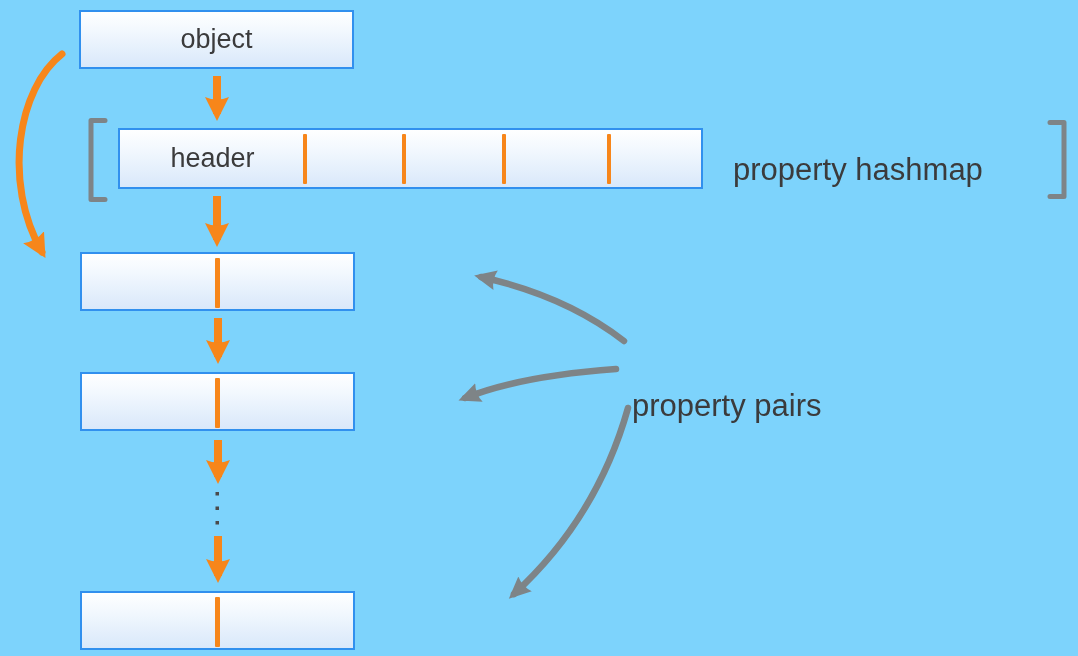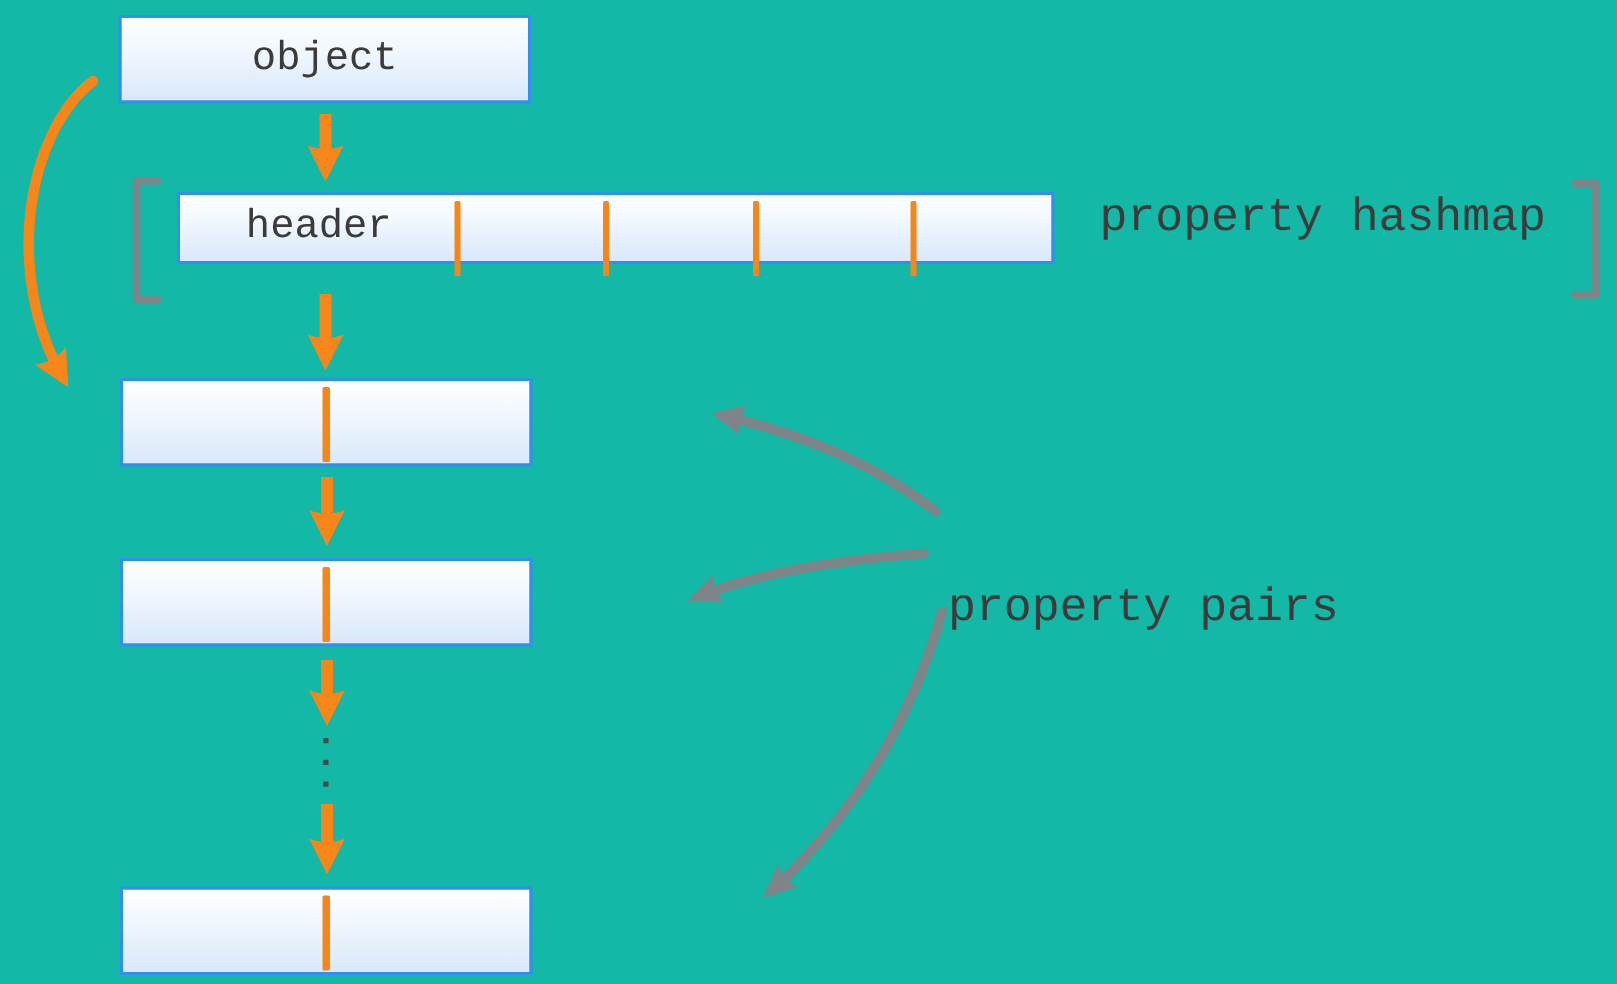--- a/index.html
+++ b/index.html
@@ -1,41 +1,41 @@
 <!DOCTYPE html>
 <html><head>
 <meta charset="utf-8">
 <style>
   html, body { margin: 0; padding: 0; background: #ffffff; }
   .canvas {
     position: relative;
     width: 1078px;
     height: 656px;
-    background: #14b8a6;
-    font-family: Liberation Mono, monospace;
+    background: #7dd3fc;
+    font-family: Liberation Sans, sans-serif;
     overflow: hidden;
   }
   .nodebox {
     position: absolute;
     border: 2px solid #3190ee;
     background: linear-gradient(to bottom, #feffff 0%, #f2f8fe 35%, #d9e8fa 100%);
     box-sizing: border-box;
   }
   .nodebox .boxlabel {
     position: absolute;
     top: 0; bottom: 0;
     display: flex;
     align-items: center;
     justify-content: center;
     color: #3b3b3c;
     font-size: 27px;
   }
   .obj-box   { left: 79px;  top: 10px;  width: 275px; height: 59px; }
   .obj-box .boxlabel { left: 0; width: 100%; }
-  .hdr-box   { left: 118px; top: 128px; width: 585px; height: 48px; }
+  .hdr-box   { left: 118px; top: 128px; width: 585px; height: 61px; }
   .hdr-box .boxlabel { left: 0; width: 185px; }
   .pair-box  { left: 80px; width: 275px; height: 59px; }
   .pair-1 { top: 252px; }
   .pair-2 { top: 372px; }
   .pair-3 { top: 591px; }
   .cell-divider {
     position: absolute;
     top: 4px;
     width: 4px;
     height: 50px;
@@ -50,21 +50,21 @@
     height: 50px;
     background: #f7861a;
     border-radius: 1px;
   }
   .side-label {
     position: absolute;
     color: #3b3b3c;
     font-size: 31px;
     white-space: nowrap;
   }
-  .hashmap-label { left: 733px; top: 128px; }
+  .hashmap-label { left: 733px; top: 152px; }
   .pairs-label   { left: 632px; top: 344px; margin-top: 44px; }
   .overlay {
     position: absolute;
     left: 0; top: 0;
     width: 1078px; height: 656px;
     pointer-events: none;
   }
 </style>
 </head>
 <body>

